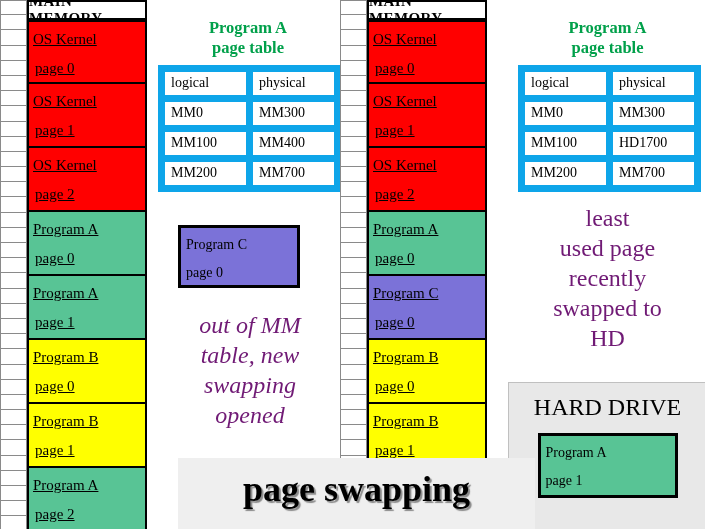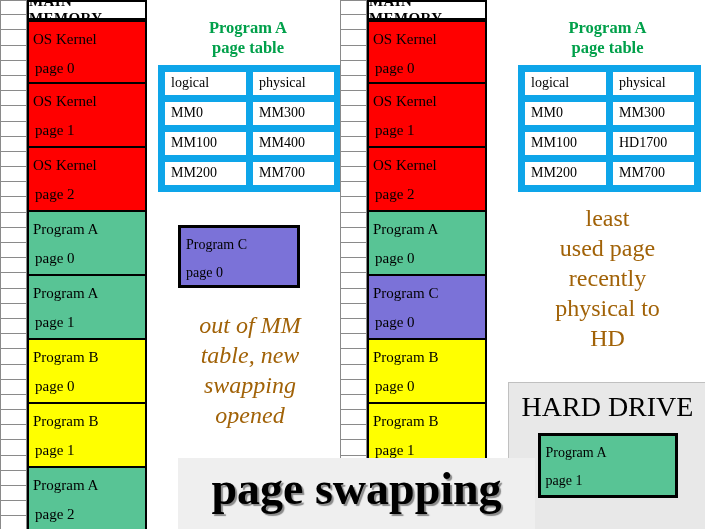--- a/index.html
+++ b/index.html
@@ -42,20 +42,21 @@
   .mem-blocks{position:absolute;left:27px;top:20px;width:120px;}
   .mem-block{
     height:64px;
     border:2px solid #000;
     border-top:none;
     box-sizing:border-box;
     padding:3px 0 0 4px;
     font-size:15px;
     line-height:29px;
     overflow:hidden;
+    text-decoration:underline;
   }
   .mem-block.firstblk{border-top:2px solid #000;}
   .mem-block .l2{padding-left:2px;}
 
   
   .pt-title{
     font-weight:bold;color:#00a04a;
     font-size:16.5px;line-height:20px;text-align:center;
   }
   table.pt{
@@ -78,39 +79,39 @@
     border:3px solid #000;
     box-sizing:border-box;
     padding:3px 0 0 5px;
     font-size:14px;
     line-height:28px;
   }
 
   
   .caption{
     font-size:24px;line-height:30px;
-    text-align:center;color:#a16207;
+    text-align:center;color:#701a75;
   }
 
   
   .hd-panel{
     background:#e8e8e8;
     border-top:1px solid #c0c0c0;
     border-left:1px solid #c0c0c0;
   }
   .hd-title{
-    font-size:28px;text-align:center;line-height:32px;
+    font-size:24px;text-align:center;line-height:32px;
   }
 
   
   .banner{
     background:#efefef;
   }
   .banner-text{
-    font-weight:bold;font-size:46px;
+    font-weight:bold;font-size:36px;
     line-height:62px;
     text-align:center;
     text-shadow:2px 2px 1px rgba(120,120,120,.85);
   }
 </style>
 </head>
 <body>
 
 <div class="mem-wrap" id="leftMem" style="left:0px;">
   <div class="mem-addr">
@@ -321,21 +322,21 @@
           <td class="c2">MM700</td>
         </tr>
       </tbody>
     </table>
 </div>
 
 <div class="abs" id="rightCaption" style="left:515px;top:203px;width:185px;">
     <div class="caption">least</div>
     <div class="caption">used page</div>
     <div class="caption">recently</div>
-    <div class="caption">physical to</div>
+    <div class="caption">swapped to</div>
     <div class="caption">HD</div>
   </div>
 
 <div class="abs hd-panel" style="left:508px;top:382px;width:197px;height:147px;">
   <div class="hd-title" style="margin-top:8px;">HARD DRIVE</div>
   <div class="pagebox" id="hdPageBox" style="margin: 10px auto 0px; width: 140px; height: 65px; background: rgb(88, 196, 149);">
     <div>Program A</div>
     <div>page 1</div>
   </div>
 </div>

